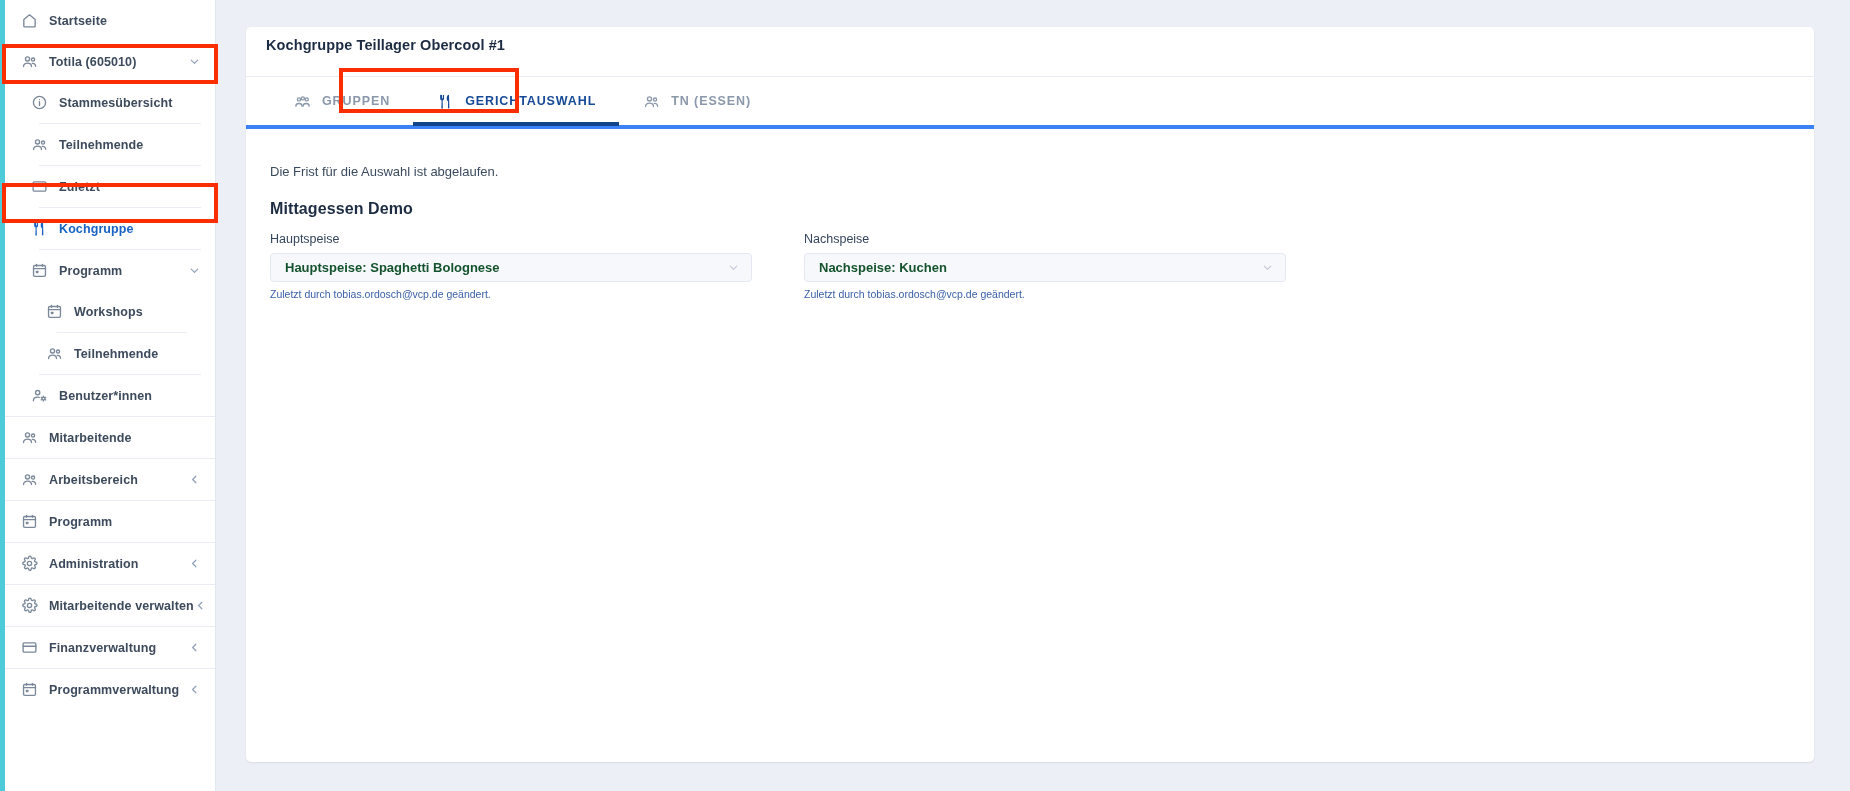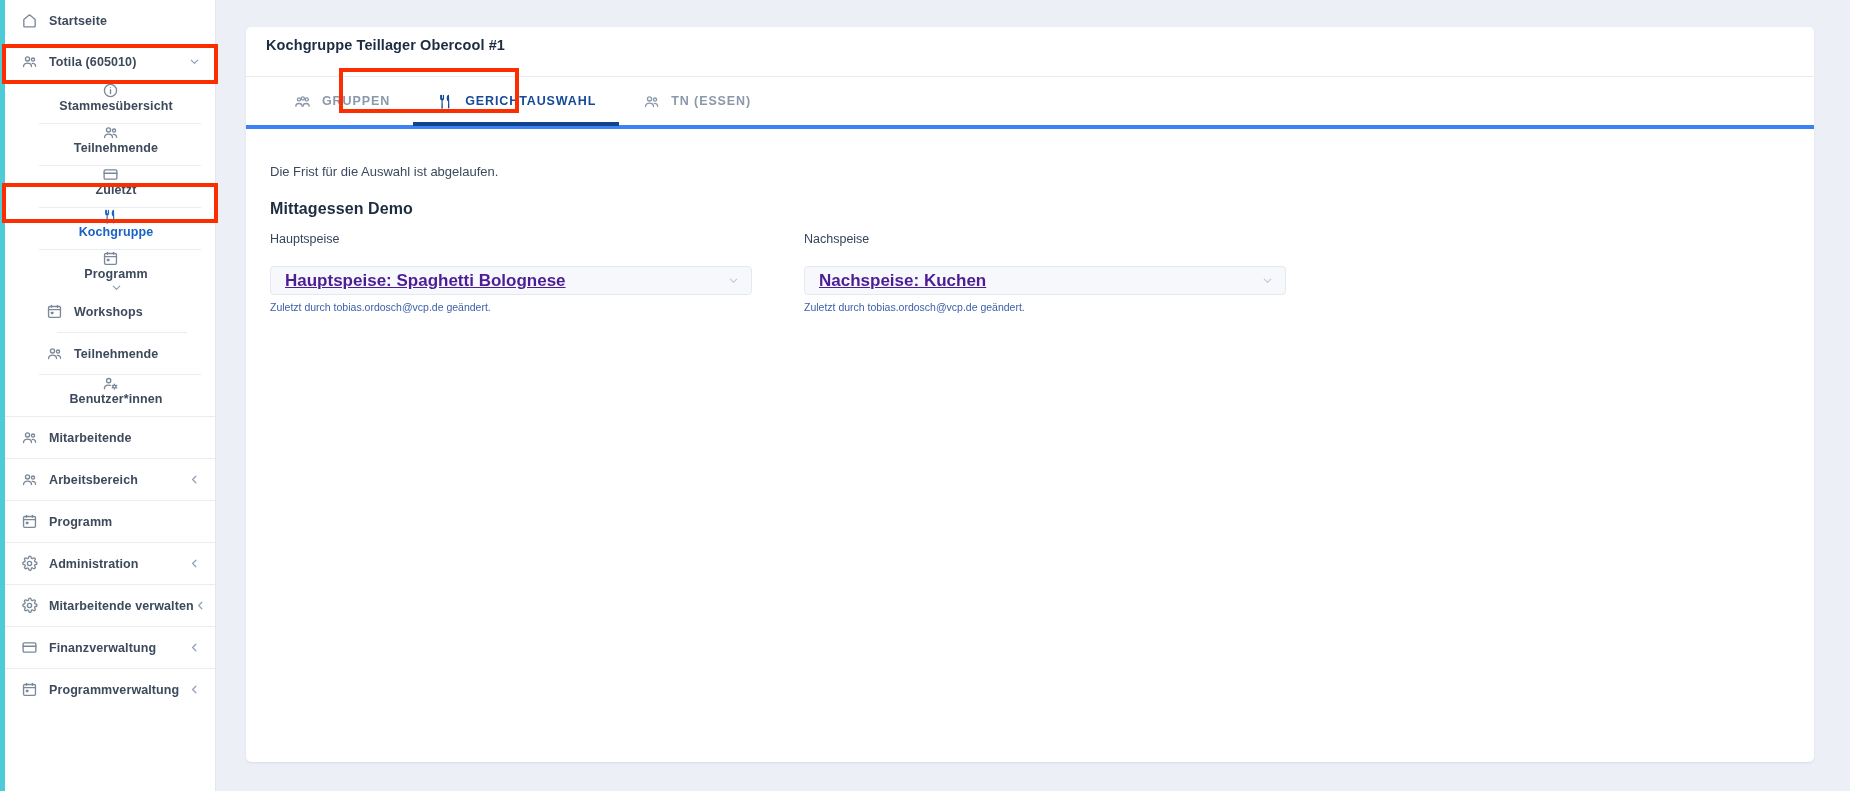--- a/index.html
+++ b/index.html
@@ -51,21 +51,21 @@
     padding: 0 14px 0 16px;
     box-sizing: border-box;
     cursor: pointer;
     position: relative;
     color: #3d4a5c;
     font-size: 12.5px;
     font-weight: bold;
     letter-spacing: 0.1px;
   }
   .nav-item.lvl1 { padding-left: 16px; }
-  .nav-item.lvl2 { padding-left: 26px; flex-direction: column; }
+  .nav-item.lvl2 { padding-left: 26px; }
   .nav-item.lvl3 { padding-left: 41px; }
   .nav-item .ico {
     width: 17px;
     height: 17px;
     flex: 0 0 17px;
     margin-right: 11px;
     display: inline-flex;
     align-items: center;
     justify-content: center;
     color: #7b8899;
@@ -190,42 +190,41 @@
   }
 
   #fields {
     display: flex;
     gap: 52px;
   }
   .field { width: 482px; }
   .field-label {
     font-size: 12.5px;
     color: #35455c;
-    margin-bottom: 20px;
+    margin-bottom: 7px;
   }
   .select-box {
     height: 29px;
     background: #f7f8fc;
     border: 1px solid #e4e8f1;
     border-radius: 4px;
     display: flex;
     align-items: center;
     padding: 0 11px 0 14px;
     box-sizing: border-box;
     cursor: default;
   }
   .select-value {
     flex: 1 1 auto;
-    font-size: 17px;
-    color: #4c1d95;
+    font-size: 13px;
+    color: #14532d;
     font-weight: bold;
     white-space: nowrap;
     overflow: hidden;
     text-overflow: ellipsis;
-    text-decoration: underline;
   }
   .select-chev {
     flex: 0 0 auto;
     color: #c3c9da;
     display: inline-flex;
     align-items: center;
   }
   .field-hint {
     margin-top: 6px;
     font-size: 10.5px;

